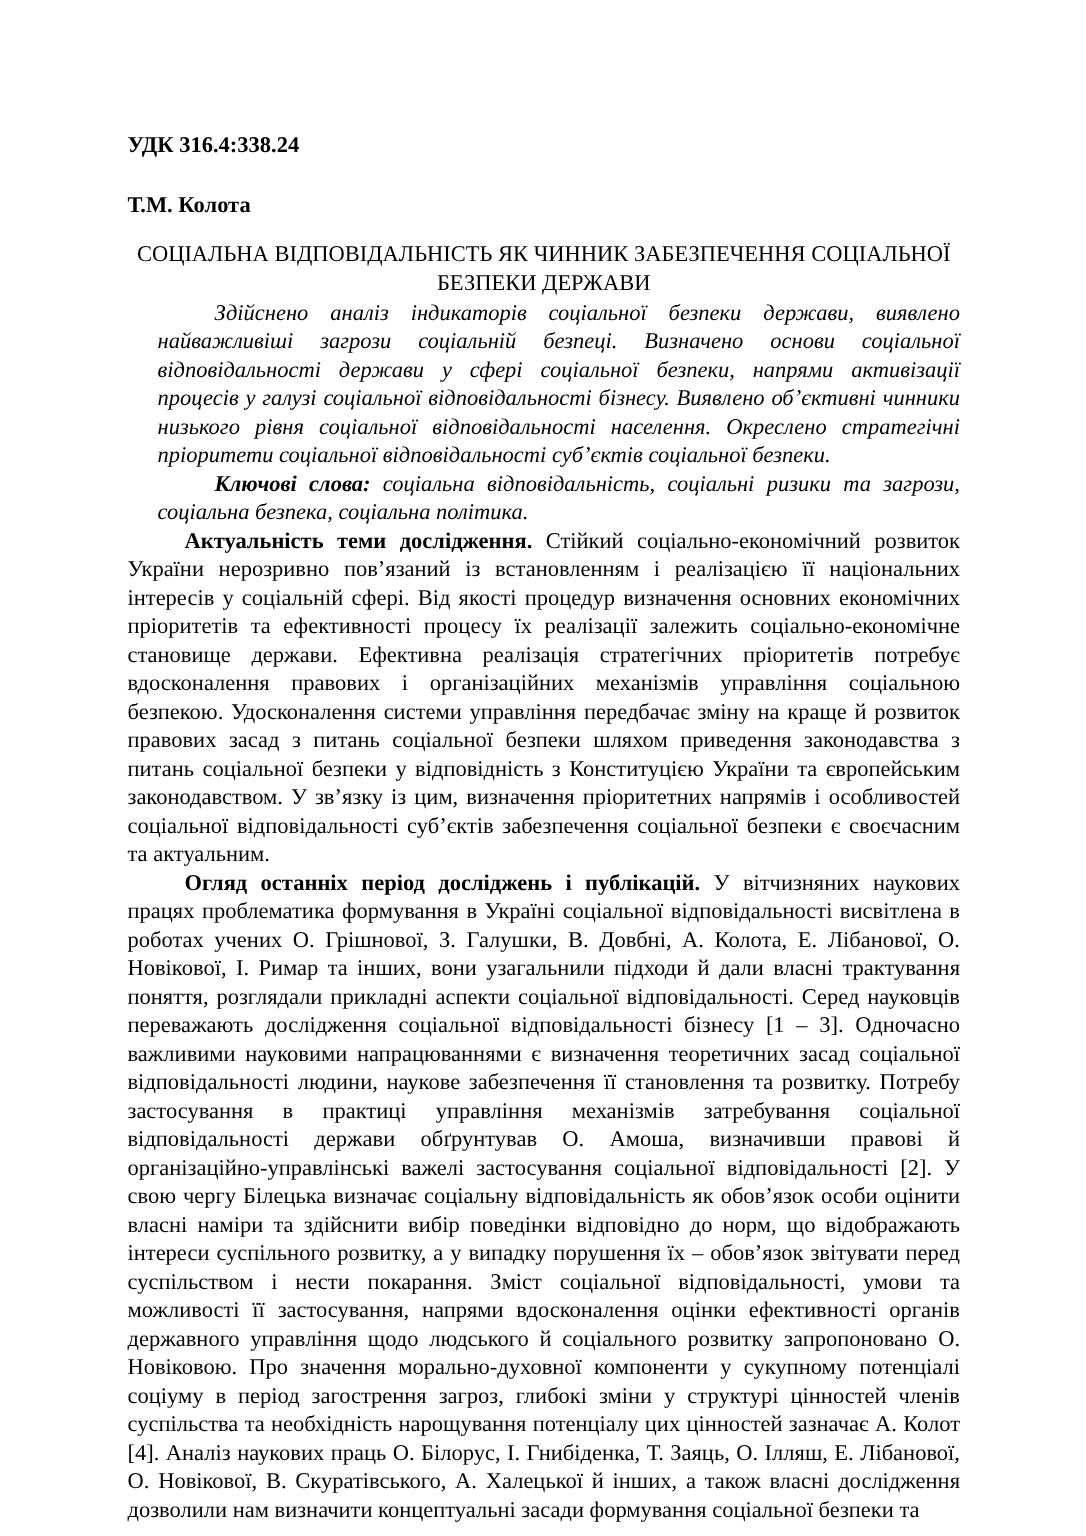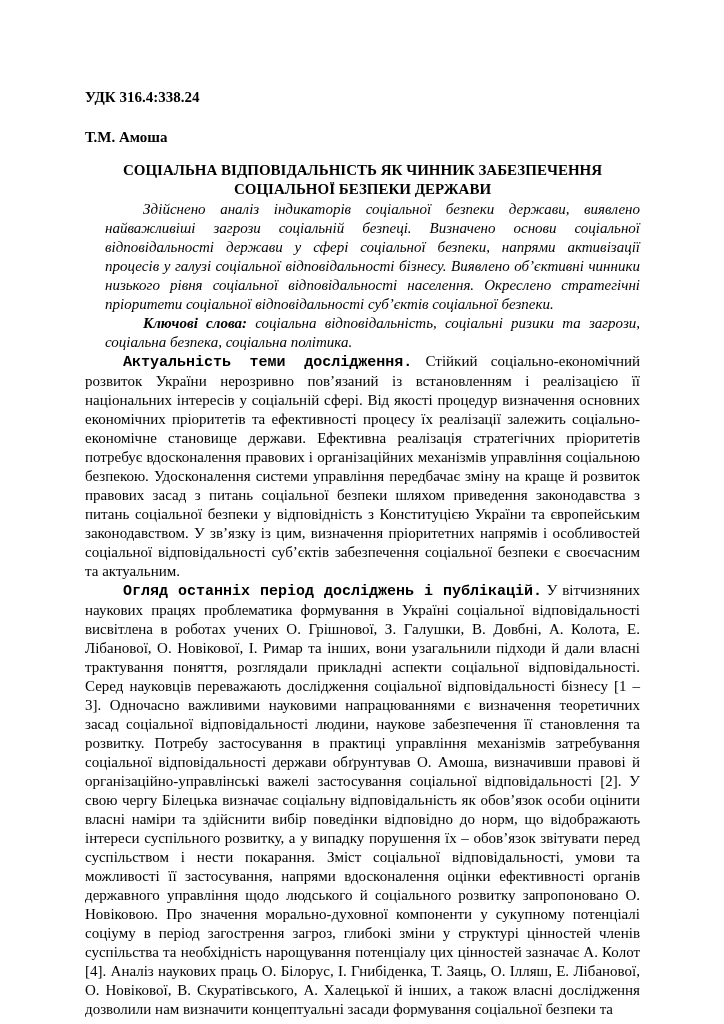--- a/index.html
+++ b/index.html
@@ -15,31 +15,31 @@
     width: 724px;
     height: 1024px;
     padding: 88px 84px 40px 85px;
     background: #ffffff;
     color: #000000;
     font-family: "Liberation Serif", "DejaVu Serif", serif;
     font-size: 15px;
     line-height: 19px;
   }
   p { margin: 0; }
-  .bold { font-weight: bold; font-family: Liberation Mono, monospace; }
+  .bold { font-weight: bold; }
   .udc {
     font-weight: bold;
     margin-bottom: 21px;
   }
   .author {
     font-weight: bold;
     margin-bottom: 14px;
   }
   .title {
-    font-weight: bold;
+    font-weight: normal;
     text-align: center;
     margin: 0 auto 1px auto;
     font-size: 15px;
     line-height: 19px;
   }
   .para {
     text-align: justify;
     text-indent: 38px;
   }
   .abstract, .keywords {
@@ -51,21 +51,21 @@
     font-style: italic;
   }
 </style>
 </head>
 <body>
 
 <div class="page">
 
   <p class="udc">УДК 316.4:338.24</p>
 
-  <p class="author">Т.М. Амоша</p>
+  <p class="author">Т.М. Колота</p>
 
   <p class="title">СОЦІАЛЬНА ВІДПОВІДАЛЬНІСТЬ ЯК ЧИННИК ЗАБЕЗПЕЧЕННЯ СОЦІАЛЬНОЇ БЕЗПЕКИ ДЕРЖАВИ</p>
 
   <p class="para abstract">Здійснено аналіз індикаторів соціальної безпеки держави, виявлено найважливіші загрози соціальній безпеці. Визначено основи соціальної відповідальності держави у сфері соціальної безпеки, напрями активізації процесів у галузі соціальної відповідальності бізнесу. Виявлено об’єктивні чинники низького рівня соціальної відповідальності населення. Окреслено стратегічні пріоритети соціальної відповідальності суб’єктів соціальної безпеки.</p>
 
   <p class="para keywords">
     <span class="keywords-label">Ключові слова:</span>
     <span>соціальна відповідальність, соціальні ризики та загрози, соціальна безпека, соціальна політика.</span>
   </p>
 

